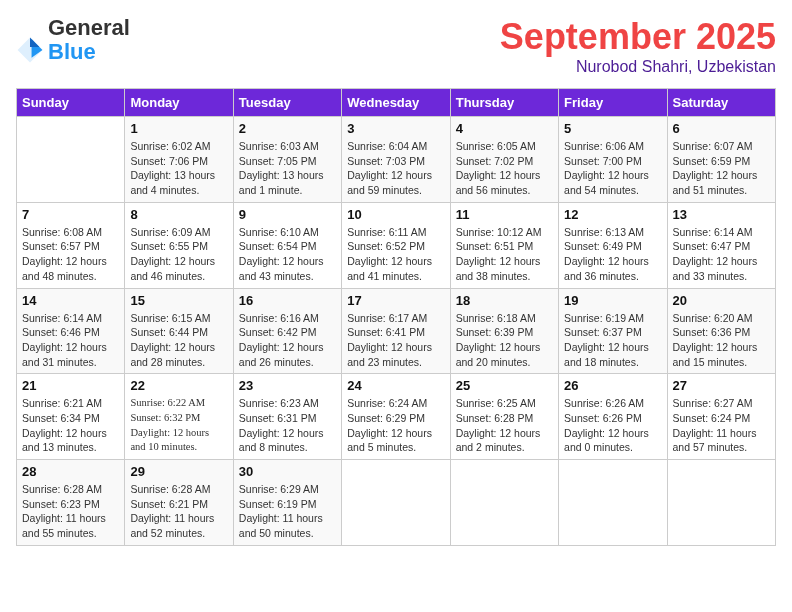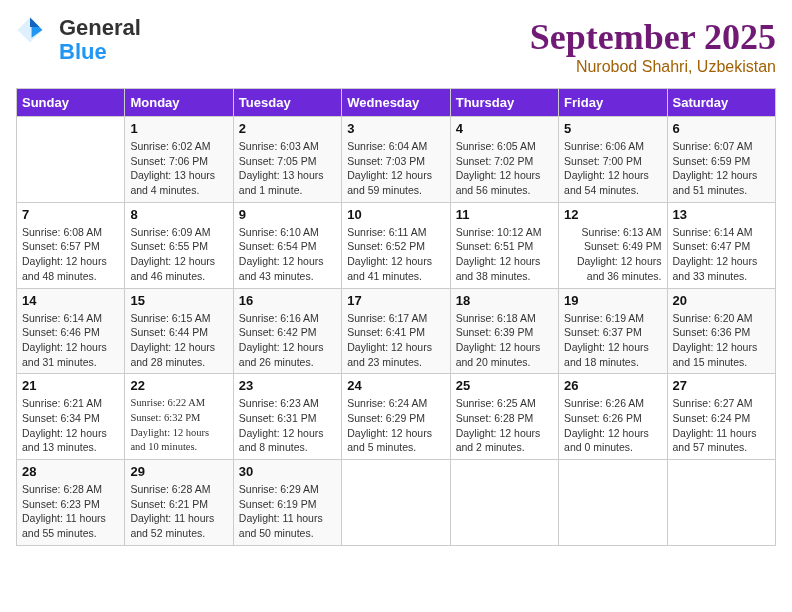--- a/index.html
+++ b/index.html
@@ -11,46 +11,45 @@
       padding: 16px;
     }
     .header-area {
       display: flex;
       justify-content: space-between;
       align-items: flex-start;
       margin-bottom: 12px;
     }
     .logo {
       display: flex;
-      align-items: flex-start;
-      gap: 15px;
+      align-items: flex-end;
+      gap: 4px;
     }
     .logo-text {
       font-size: 22px;
       font-weight: bold;
       line-height: 1.1;
     }
     .logo-general { color: #333; }
     .logo-blue { color: #2196F3; }
     .logo-icon {
       width: 28px;
       height: 28px;
     }
     .title-area {
       text-align: right;
     }
     .month-title {
       font-size: 36px;
       font-weight: bold;
-      color: #701a75;
-      font-family: Liberation Serif, serif;
+      color: #ef4444;
     }
     .location-title {
       font-size: 16px;
-      color: #a16207;
+      color: #4c1d95;
     }
     table {
       width: 100%;
       border-collapse: collapse;
       font-size: 11px;
     }
     thead tr th {
       background-color: #6d28d9;
       color: #fff;
       text-align: left;
@@ -198,21 +197,21 @@
         </td>
         <td>
           <span class="day-num">11</span>
           <div class="day-info" style="white-space: pre-line;">Sunrise: 10:12 AM
 Sunset: 6:51 PM
 Daylight: 12 hours
 and 38 minutes.</div>
         </td>
         <td>
           <span class="day-num">12</span>
-          <div class="day-info" style="white-space: pre-line; text-align: right;">Sunrise: 6:13 AM
+          <div class="day-info" style="white-space: pre-line;">Sunrise: 6:13 AM
 Sunset: 6:49 PM
 Daylight: 12 hours
 and 36 minutes.</div>
         </td>
         <td>
           <span class="day-num">13</span>
           <div class="day-info" style="white-space: pre-line;">Sunrise: 6:14 AM
 Sunset: 6:47 PM
 Daylight: 12 hours
 and 33 minutes.</div>

